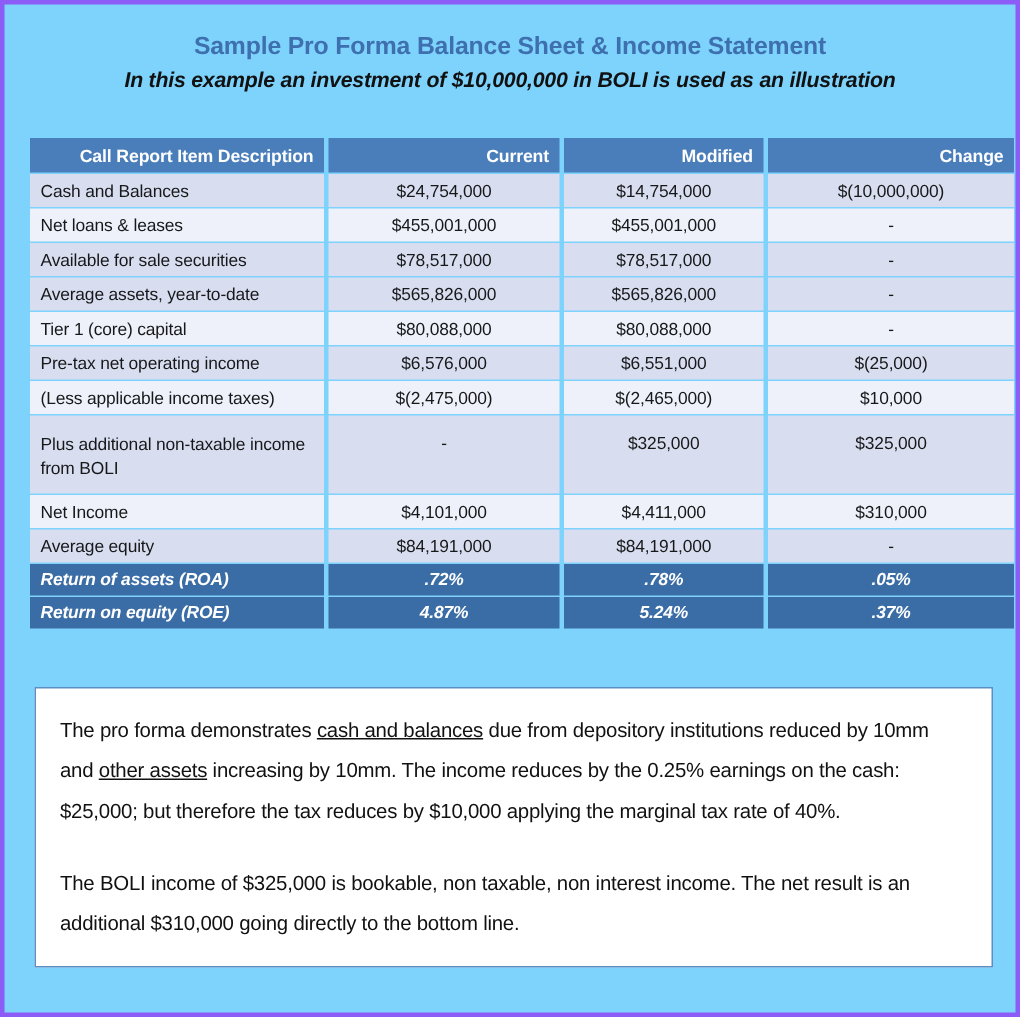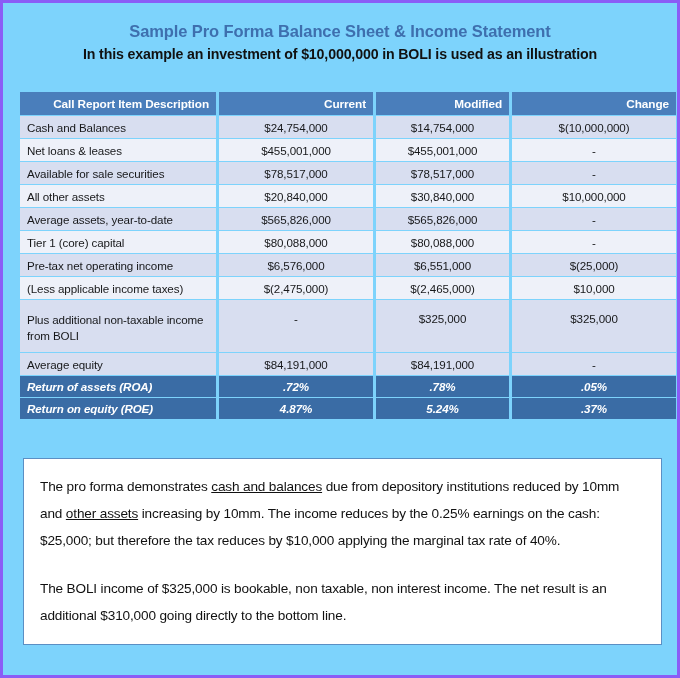--- a/index.html
+++ b/index.html
@@ -27,20 +27,21 @@
     letter-spacing: -0.1px;
     margin: 0;
     padding-top: 18px;
     line-height: 20px;
   }
   .subtitle {
     text-align: center;
     color: #111111;
     font-size: 14.2px;
     font-weight: bold;
+    font-style: italic;
     margin: 0;
     padding-top: 4px;
     line-height: 18px;
     letter-spacing: -0.15px;
   }
 
   
   .table-wrap {
     position: absolute;
     left: 14px;
@@ -152,26 +153,20 @@
             <td class="c-num">$455,001,000</td>
             <td class="c-num">$455,001,000</td>
             <td class="c-num">-</td>
           </tr>
           <tr class="band-a">
             <td class="c-label">Available for sale securities</td>
             <td class="c-num">$78,517,000</td>
             <td class="c-num">$78,517,000</td>
             <td class="c-num">-</td>
           </tr>
-          <tr class="band-b">
-            <td class="c-label">All other assets</td>
-            <td class="c-num">$20,840,000</td>
-            <td class="c-num">$30,840,000</td>
-            <td class="c-num">$10,000,000</td>
-          </tr>
           <tr class="band-a">
             <td class="c-label">Average assets, year-to-date</td>
             <td class="c-num">$565,826,000</td>
             <td class="c-num">$565,826,000</td>
             <td class="c-num">-</td>
           </tr>
           <tr class="band-b">
             <td class="c-label">Tier 1 (core) capital</td>
             <td class="c-num">$80,088,000</td>
             <td class="c-num">$80,088,000</td>
@@ -187,20 +182,26 @@
             <td class="c-label">(Less applicable income taxes)</td>
             <td class="c-num">$(2,475,000)</td>
             <td class="c-num">$(2,465,000)</td>
             <td class="c-num">$10,000</td>
           </tr>
           <tr class="band-a two-line">
             <td class="c-label">Plus additional non-taxable income from BOLI</td>
             <td class="c-num">-</td>
             <td class="c-num">$325,000</td>
             <td class="c-num">$325,000</td>
+          </tr>
+          <tr class="band-b">
+            <td class="c-label">Net Income</td>
+            <td class="c-num">$4,101,000</td>
+            <td class="c-num">$4,411,000</td>
+            <td class="c-num">$310,000</td>
           </tr>
           <tr class="band-a">
             <td class="c-label">Average equity</td>
             <td class="c-num">$84,191,000</td>
             <td class="c-num">$84,191,000</td>
             <td class="c-num">-</td>
           </tr>
           <tr class="summary">
             <td class="c-label">Return of assets (ROA)</td>
             <td class="c-num">.72%</td>

